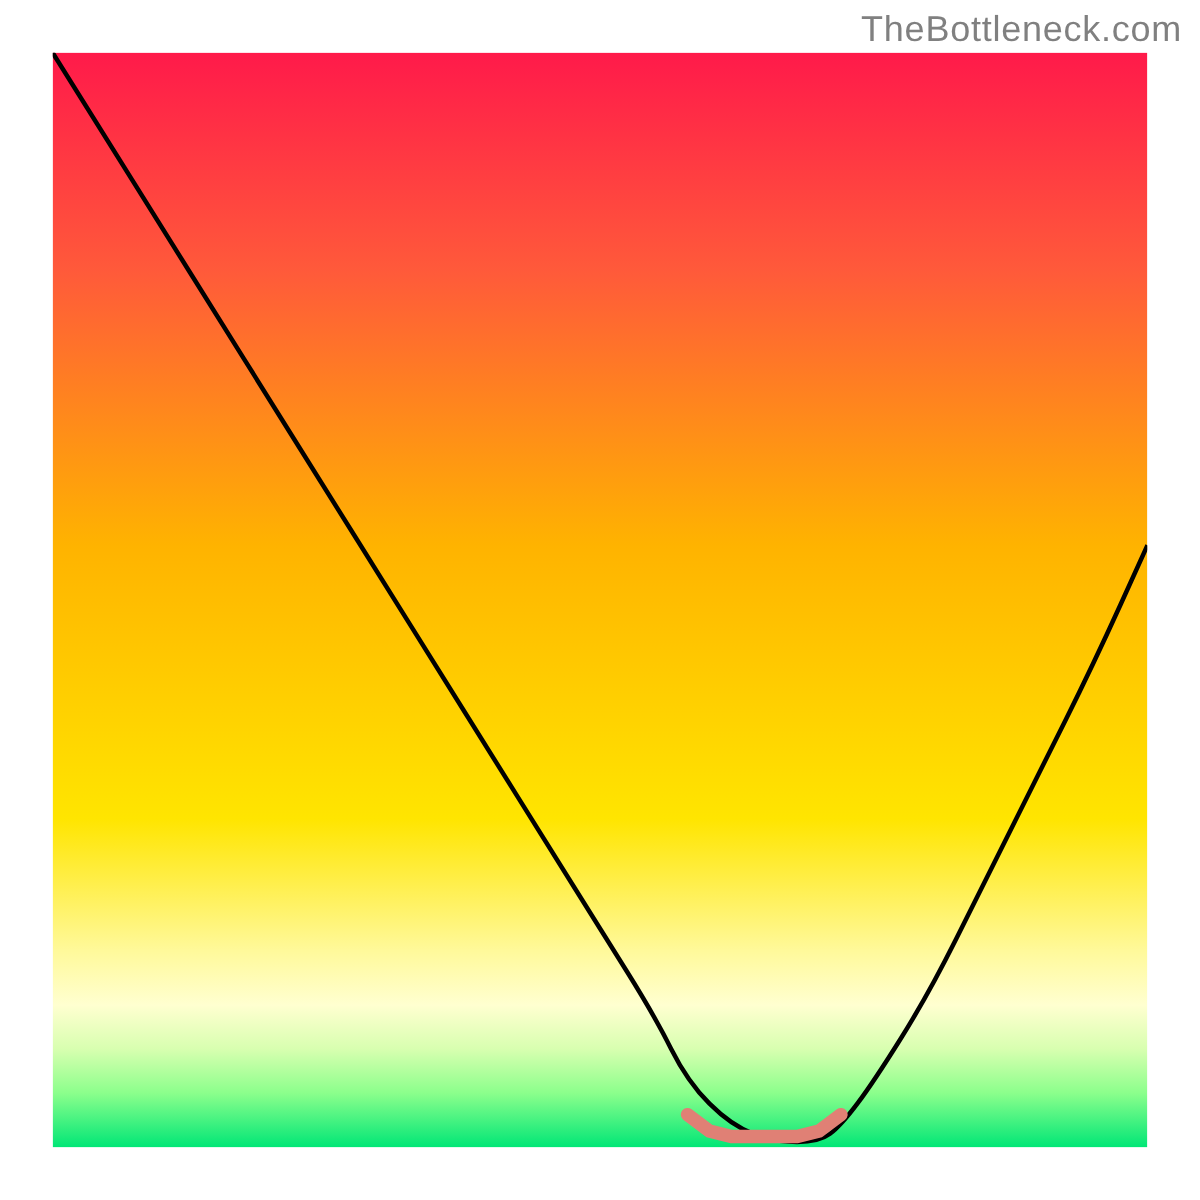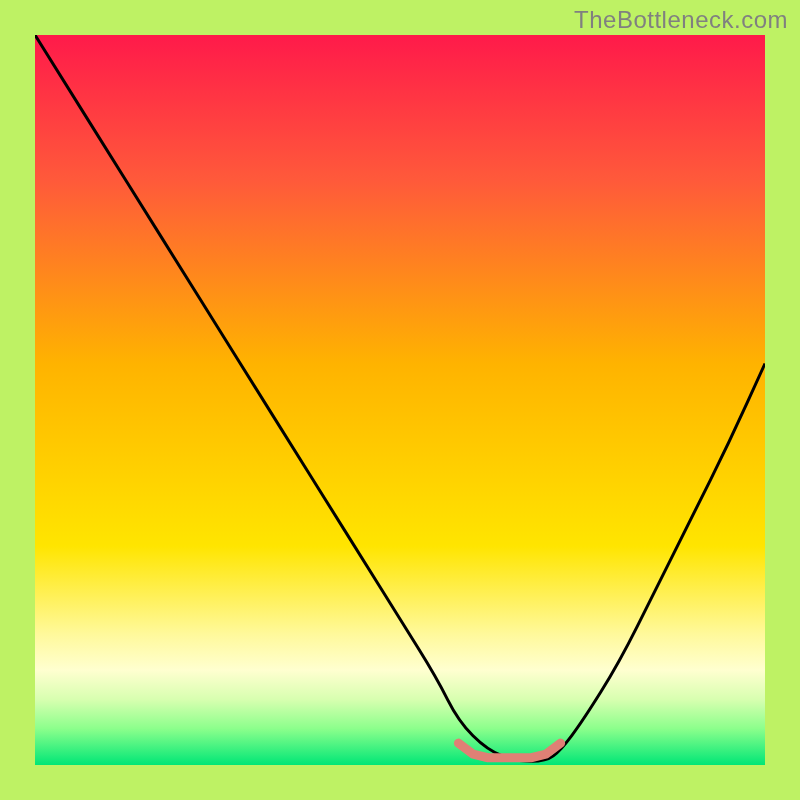--- a/index.html
+++ b/index.html
@@ -8,21 +8,21 @@
     width: 800px;
     height: 800px;
     background: #000;
     overflow: hidden;
     font-family: Arial, Helvetica, sans-serif;
   }
   .frame {
     position: relative;
     width: 800px;
     height: 800px;
-    background: #bef264;
+    background: #ffffff;
   }
   .plot-area {
     position: absolute;
     left: 35px;
     top: 35px;
     width: 730px;
     height: 730px;
     overflow: hidden;
   }
   .watermark {

